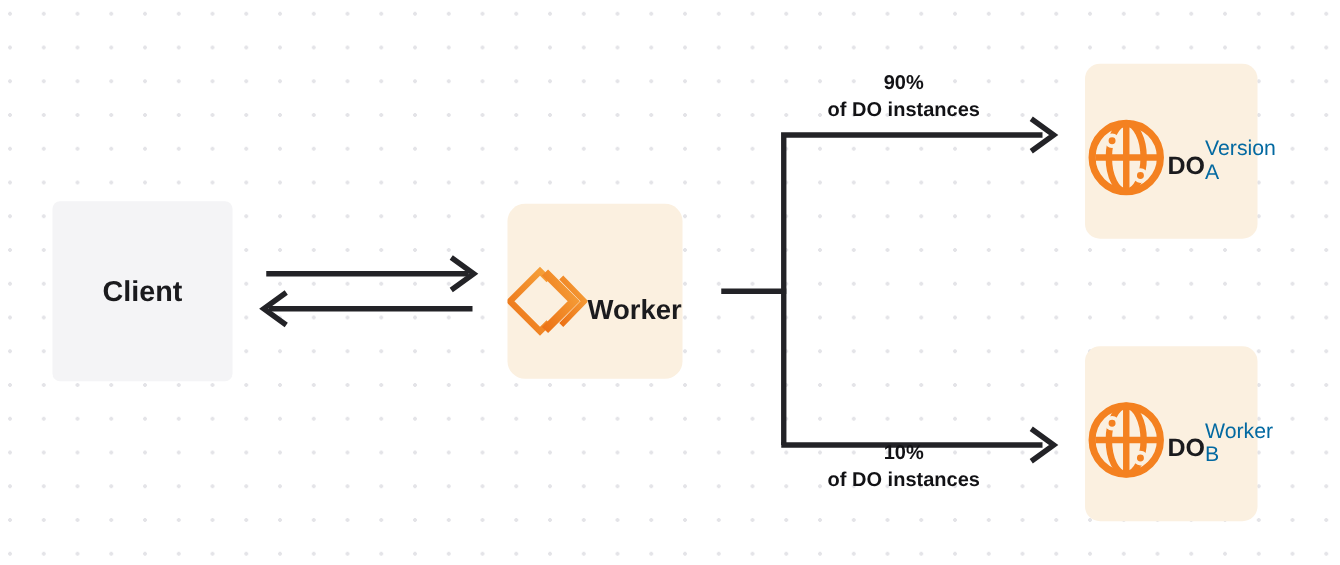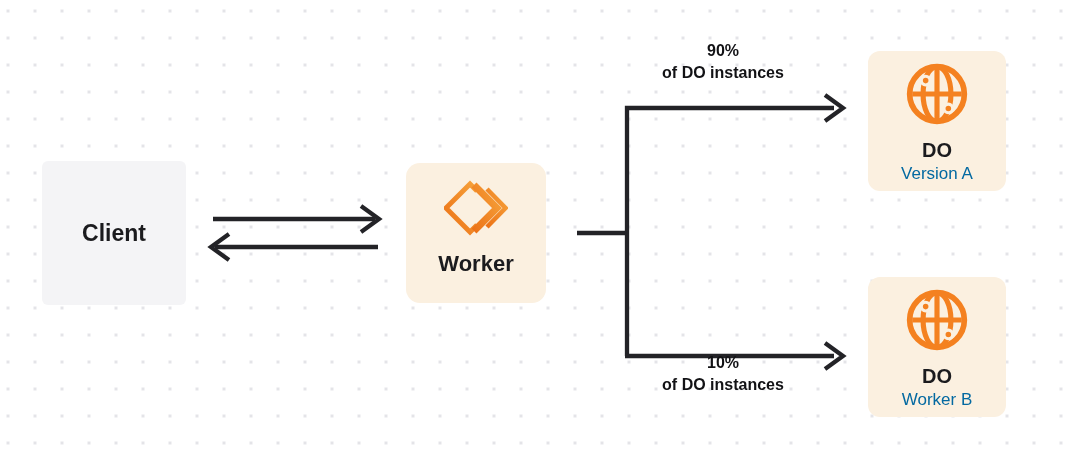--- a/index.html
+++ b/index.html
@@ -27,21 +27,21 @@
     fill: none;
     stroke: #232327;
     stroke-width: 4.3;
     stroke-linecap: butt;
     stroke-linejoin: miter;
   }
 
   .node {
     position: absolute;
     display: flex;
-    flex-direction: column;
+    flex-direction: row;
     align-items: center;
     justify-content: center;
   }
 
   .node-client {
     left: 42px; top: 161px;
     width: 144px; height: 144px;
     background: #f4f4f6;
     border-radius: 6px;
   }
@@ -95,21 +95,21 @@
   .branch-label {
     position: absolute;
     left: 617px;
     width: 212px;
     text-align: center;
     font-size: 16px;
     font-weight: 700;
     color: #121215;
     line-height: 22px;
   }
-  .branch-label-a { top: 40px; }
+  .branch-label-a { top: 56px; }
   .branch-label-b { top: 352px; }
 </style>
 </head>
 <body>
 
 <div class="canvas">
 
   <svg class="connector-layer" viewBox="0 0 1072 452" xmlns="http://www.w3.org/2000/svg" aria-hidden="true">
     <g>
       <path d="M213 219 L375 219"></path>

